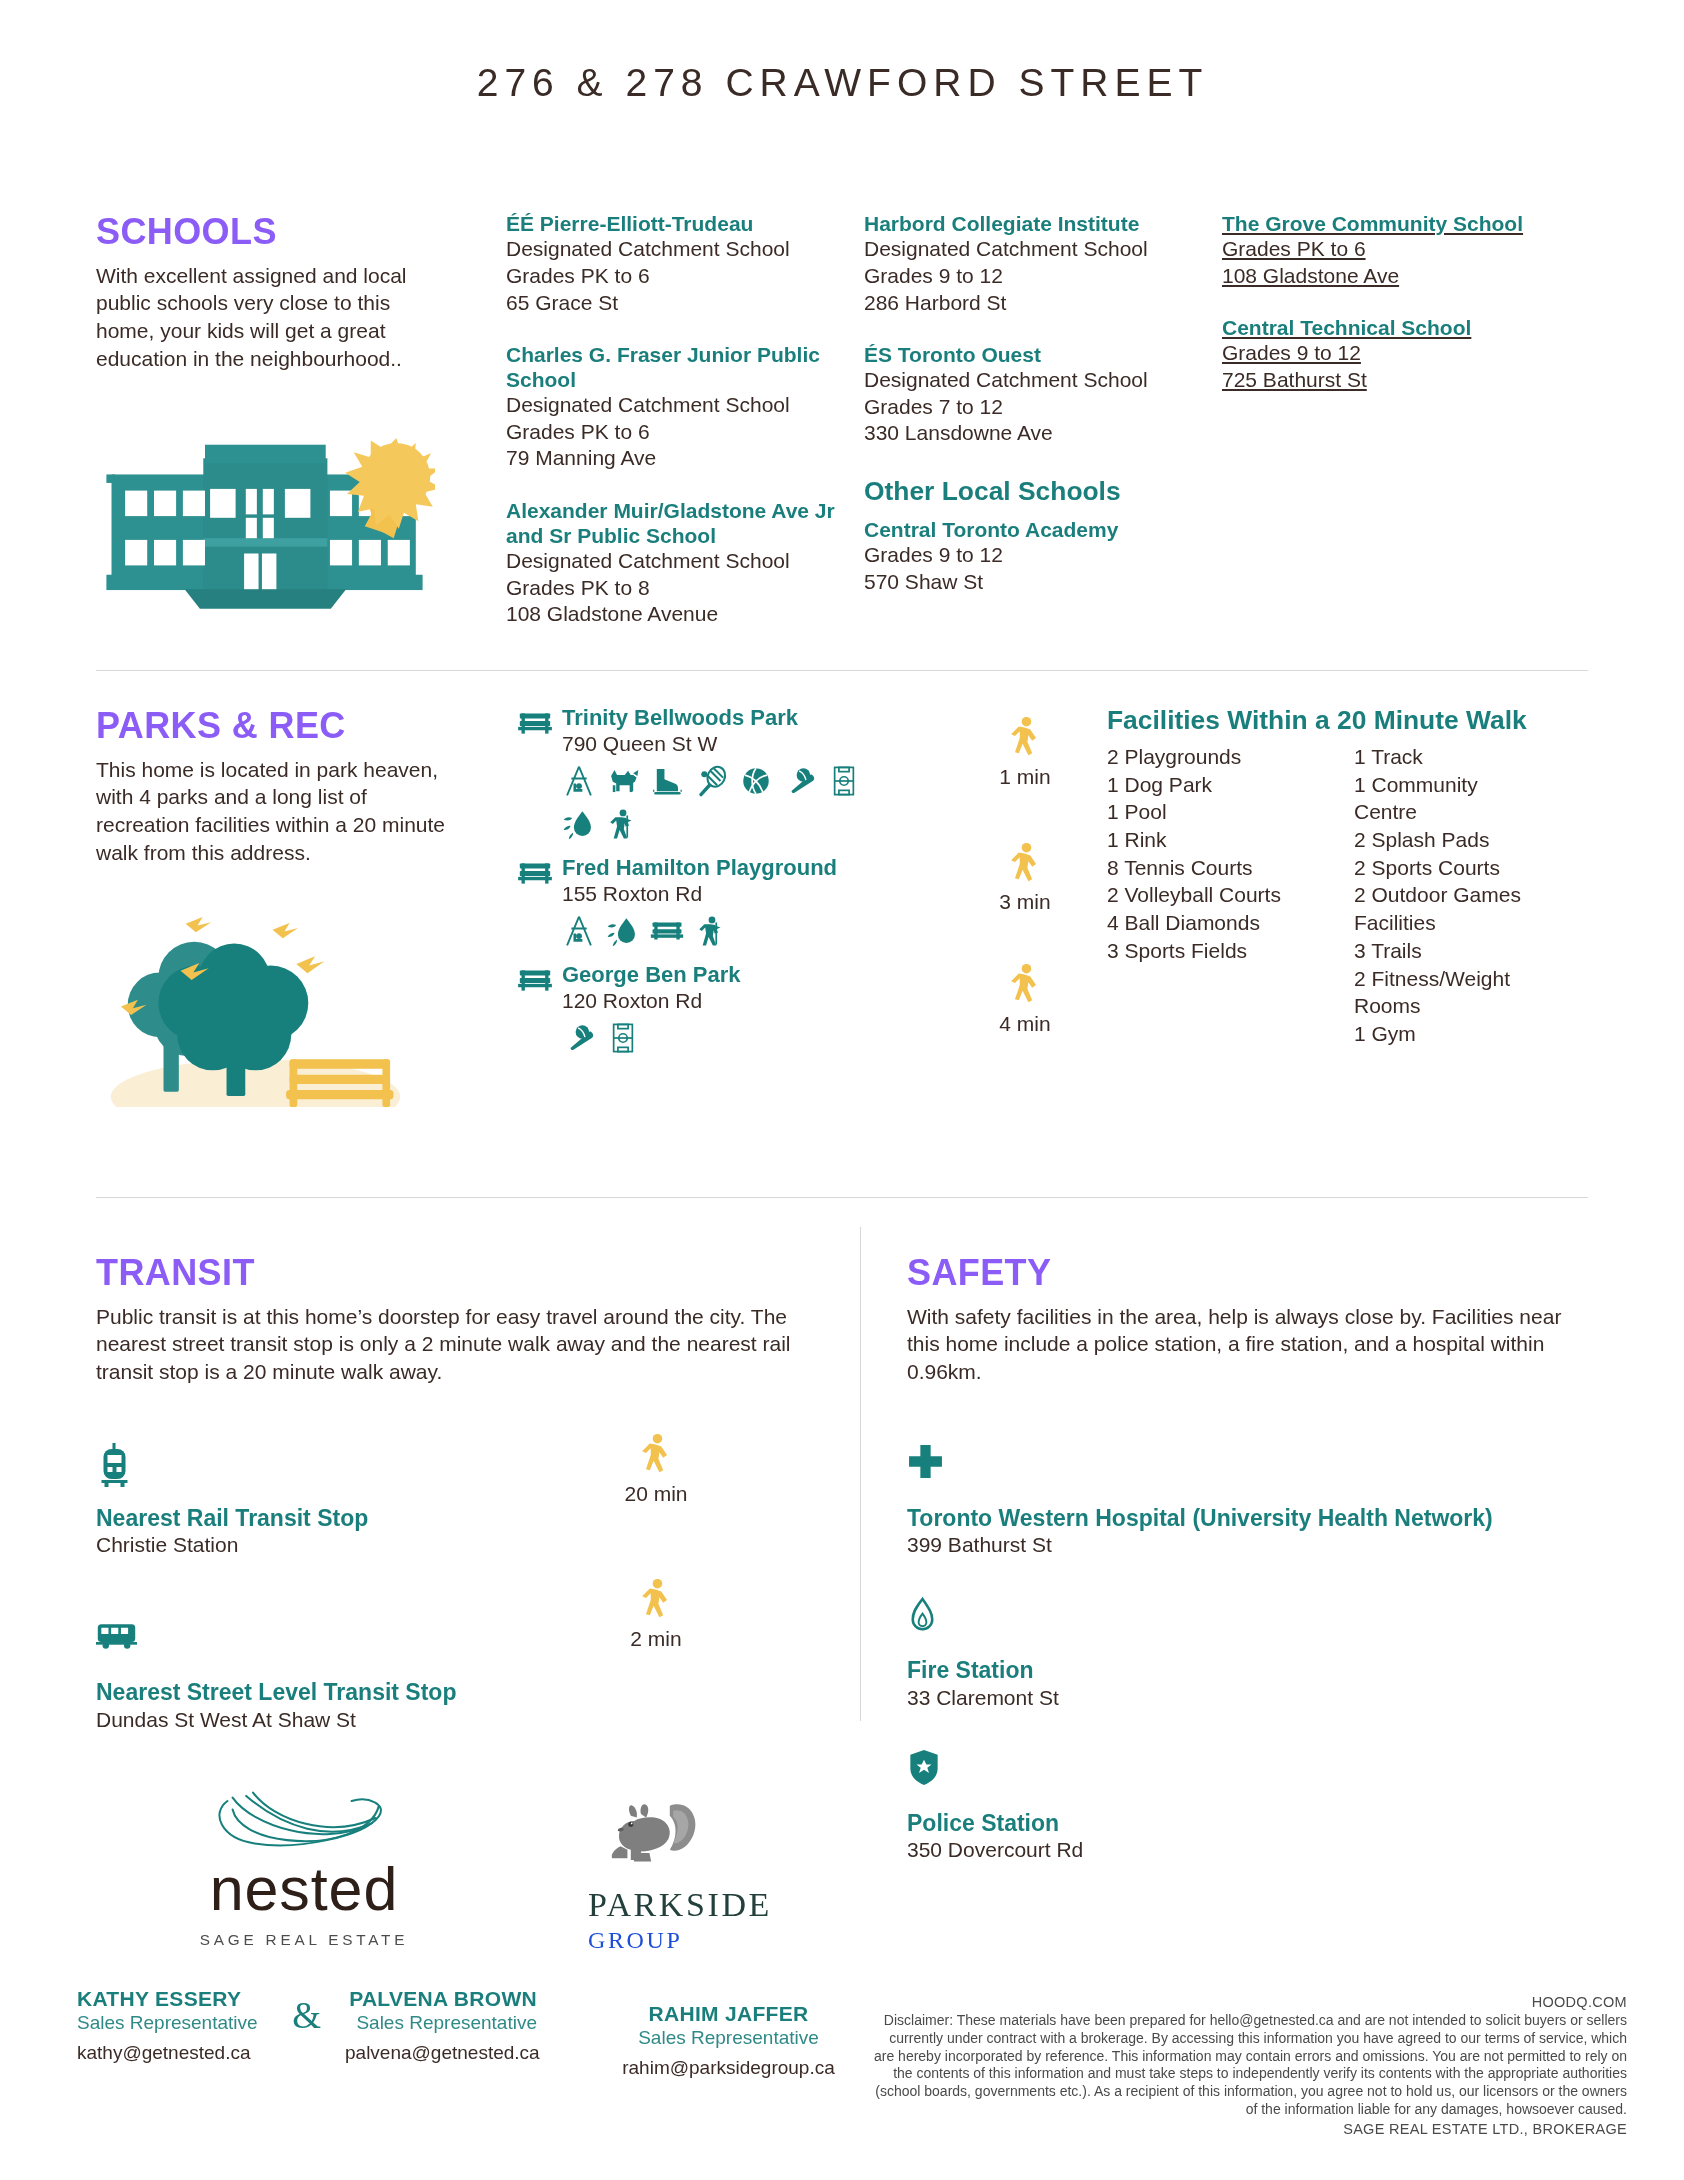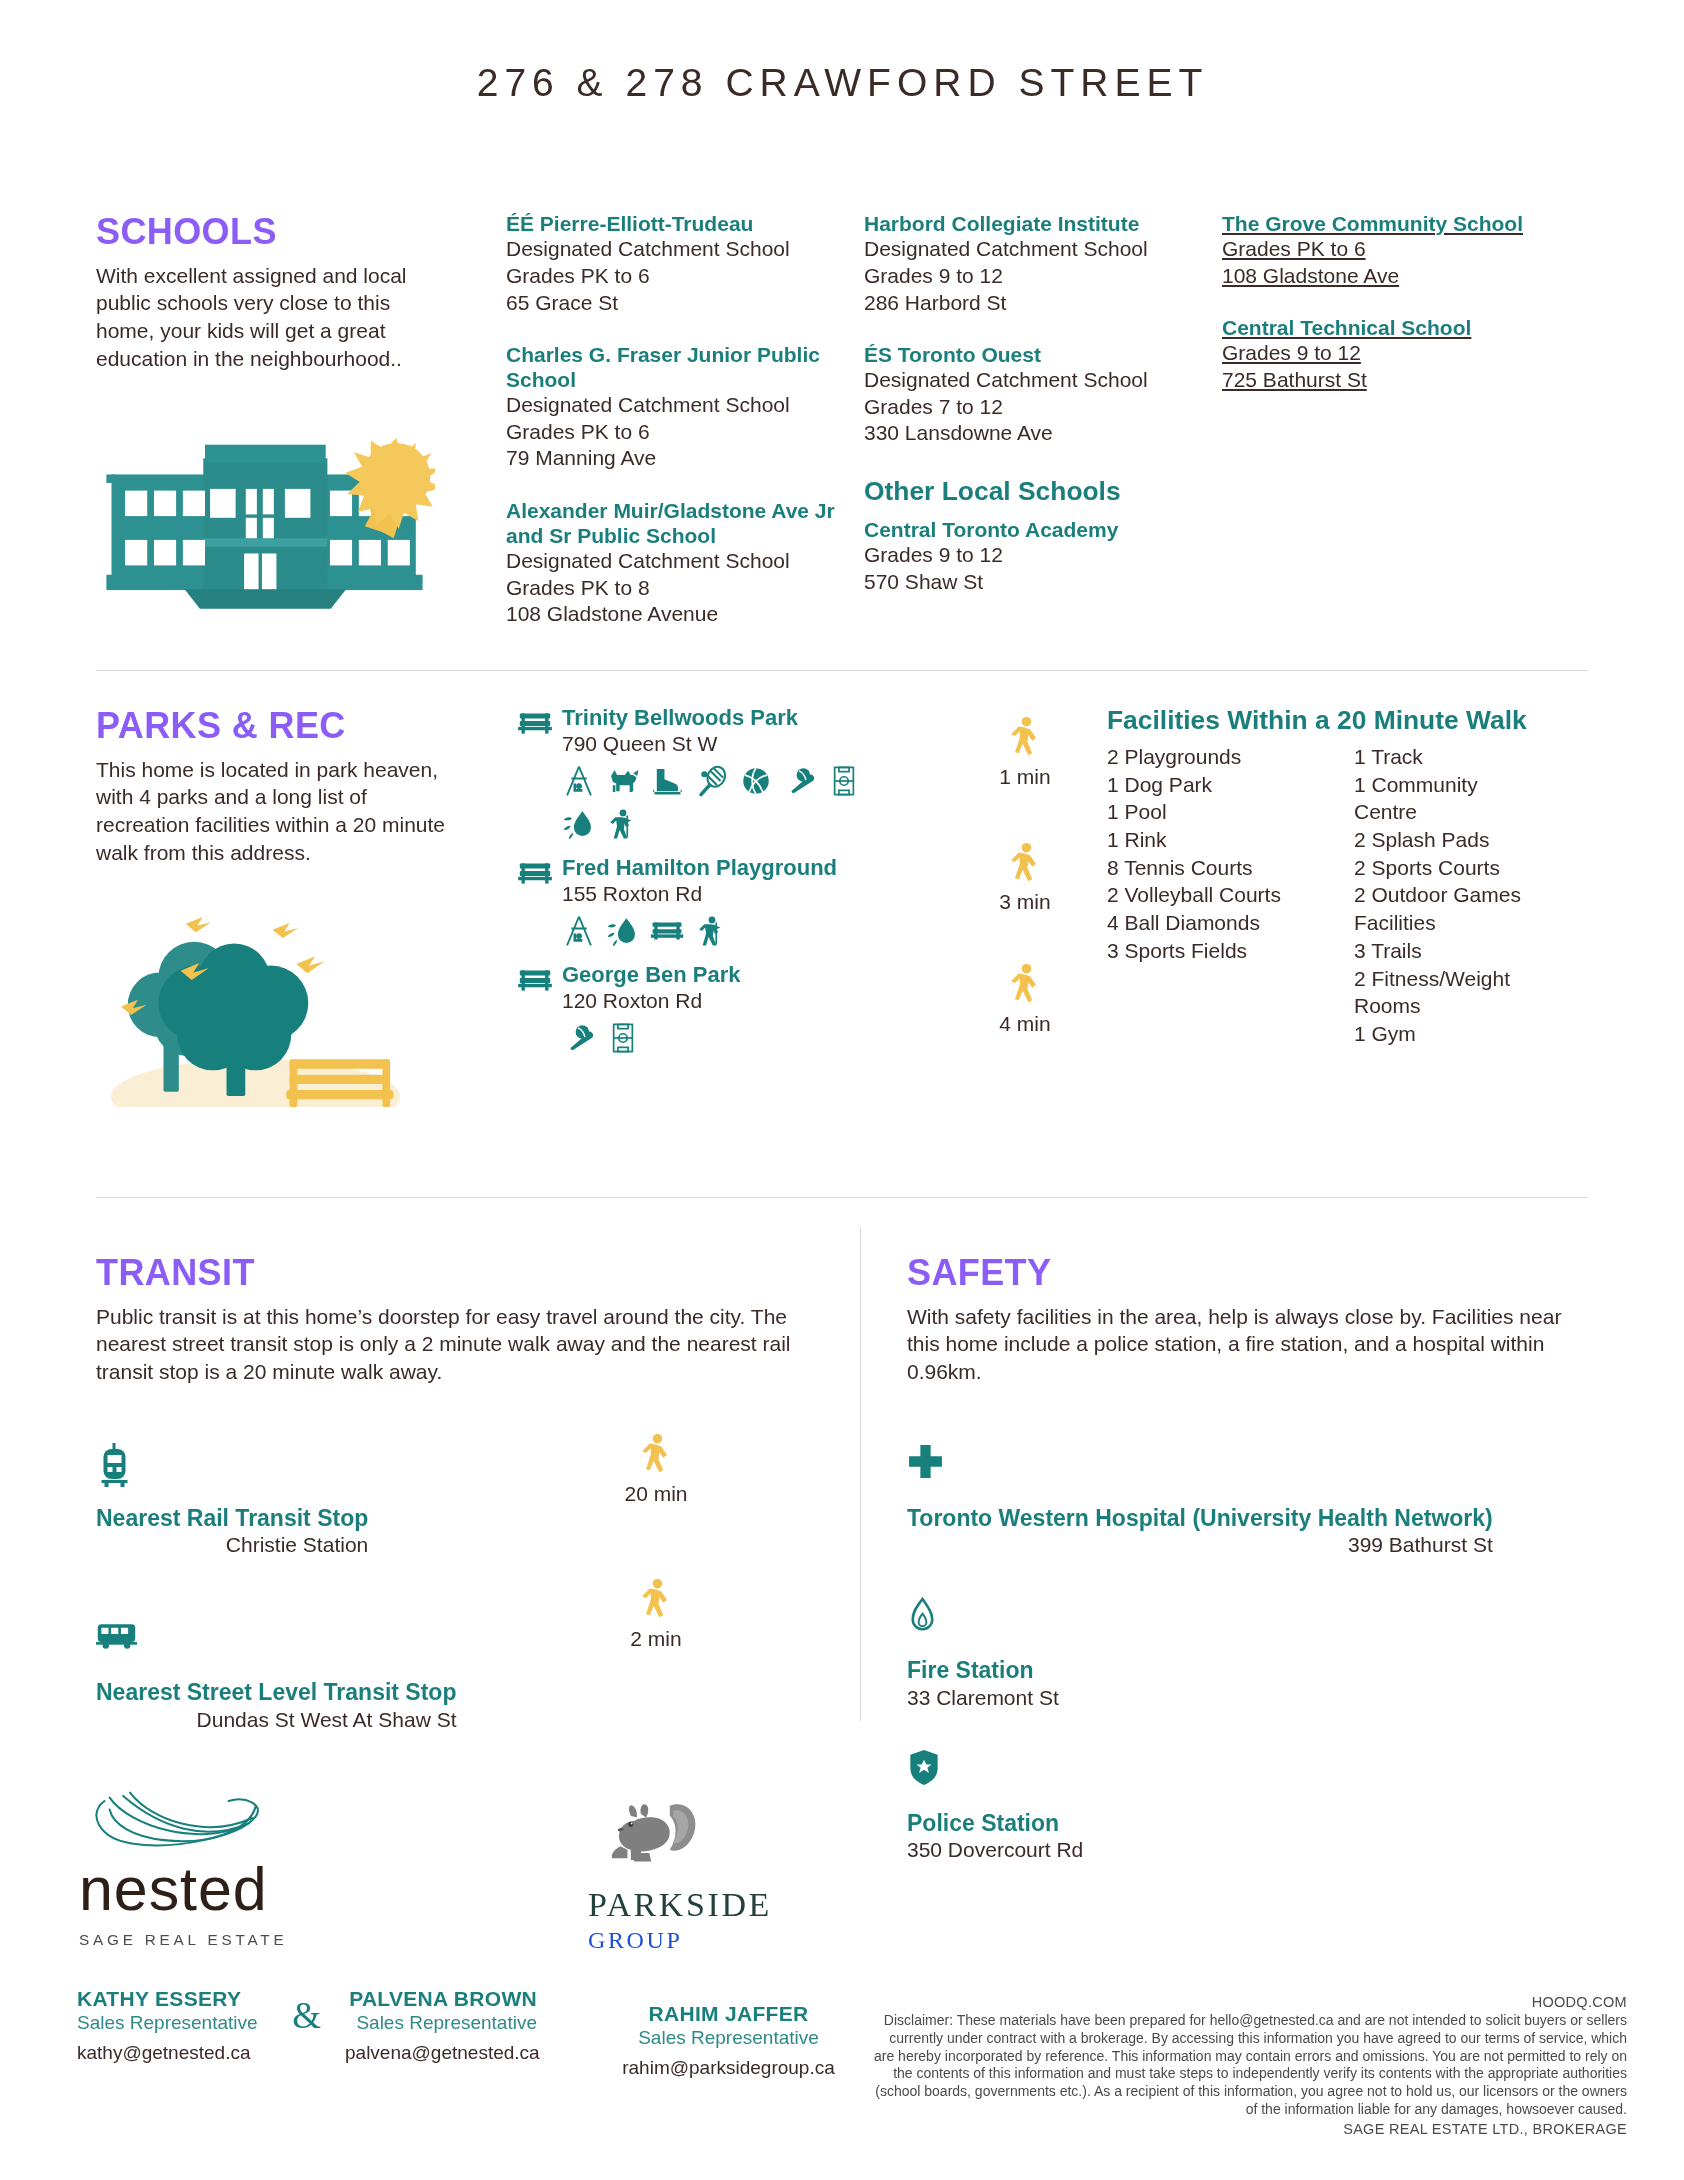--- a/index.html
+++ b/index.html
@@ -103,26 +103,26 @@
   .fac-line { font-size: 21px; line-height: 1.32; color:#3b2b26; }
 
   
   .vdivider {
     position: absolute; width: 0.9px; background: #d8d8d8;
     left: 860px; top: 1227px; height: 494px;
   }
   .entry { display: flex; align-items: flex-start; margin-bottom: 34px; flex-direction: column; }
   .entry-icon { flex: 0 0 65px; padding-top: 3.4px; }
   .entry-title { color:#1a7f7c; font-weight:700; font-size: 23px; line-height:1.18; }
-  .entry-sub { font-size: 21px; line-height: 1.25; color:#3b2b26;text-align:right; }
+  .entry-sub { font-size: 21px; line-height: 1.25; color:#3b2b26; }
   .entry-walk { position:absolute; text-align:center; width: 102px; }
 
   
   .footer { position: absolute; left: 0; top: 1755px; width: 1685px; height: 426px; }
-  .brand-nested { position: absolute; left: 79px; top: 17px; width: 426px; }
+  .brand-nested { position: absolute; left: 91px; top: 17px; width: 426px; text-align:center; }
   .nested-word {
     font-size: 61px; letter-spacing: 0.9px; color: #2e2019;
     font-family: "Liberation Sans", sans-serif; font-weight: 300; line-height: 1;
     margin-top: 3.4px;
   }
   .nested-sub {
     font-size: 15.3px; letter-spacing: 3.8px; color: #4c4c4c; margin-top: 10.2px;
   }
   .agents { position: absolute; left: 77px; top: 232px; width: 460px; display:flex; align-items:flex-start; }
   .agent { width: 192px; }

